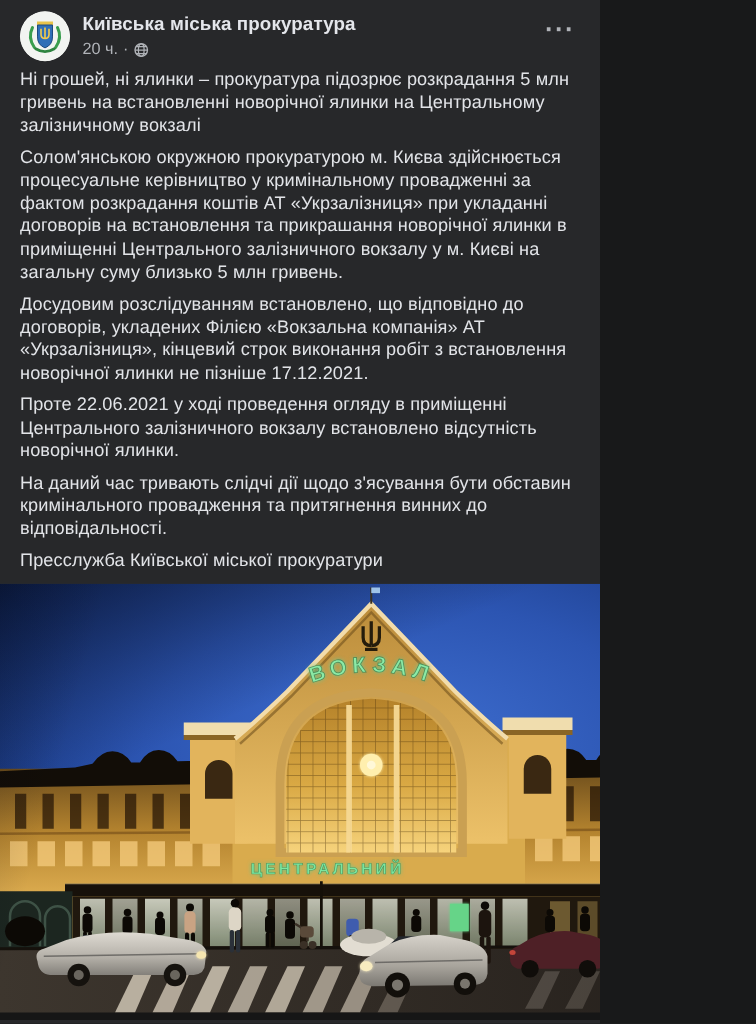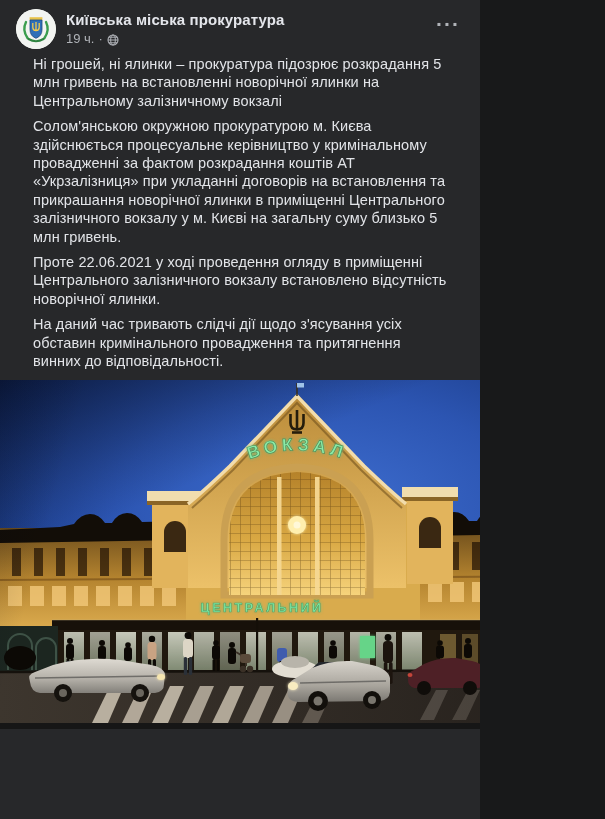--- a/index.html
+++ b/index.html
@@ -11,21 +11,21 @@
   .card{width:480px;height:819px;background:#27282a;display:flex;flex-direction:column;overflow:hidden;}
   .header{display:flex;align-items:flex-start;padding:9px 16px 3px;position:relative;}
   .avatar{width:40px;height:40px;border-radius:50%;overflow:hidden;flex:0 0 40px;cursor:pointer;background:#f2f4f1;}
   .hmeta{margin-left:10px;flex:1;min-width:0;padding-top:1px;}
   .page-name{color:#e4e6eb;font-size:15px;font-weight:700;line-height:19px;letter-spacing:.1px;cursor:pointer;}
   .sub{display:flex;align-items:center;gap:4px;color:#b0b3b8;font-size:13px;line-height:16px;margin-top:2px;}
   .sub .ts{cursor:pointer;}
   .globe{display:inline-flex;align-items:center;margin-top:1px;}
   .more-btn{position:absolute;right:12px;top:10px;color:#b0b3b8;font-size:21px;font-weight:700;letter-spacing:1px;
     line-height:18px;cursor:pointer;padding:5px 8px;border-radius:18px;user-select:none;}
-  .body-text{padding:3px 33px 0;}
+  .body-text{padding:3px 16px 0;}
   .body-text p{color:#e2e4e8;font-size:14.5px;line-height:18.4px;letter-spacing:.1px;margin:0 0 7px;}
   figure.photo{margin:2px 0 0;padding:0;line-height:0;cursor:pointer;}
   figure.photo svg{display:block;}
 </style>
 </head>
 <body>
 
 <article class="card">
 
   <header class="header">
@@ -36,41 +36,43 @@
         <path d="M30,13 Q34,21 28.5,29" fill="none" stroke="#3a9e4e" stroke-width="2.4" stroke-linecap="round"></path>
         <path d="M12.5,30 Q20,34.5 27.5,30" fill="none" stroke="#2e8440" stroke-width="2.2" stroke-linecap="round"></path>
         <rect x="13.6" y="8.2" width="12.8" height="3" fill="#e8c34a"></rect>
         <path d="M14,11 h12 v9.5 q0,6.5 -6,8.8 q-6,-2.3 -6,-8.8 z" fill="#2f6fb7" stroke="#1d4a80" stroke-width="0.8"></path>
         <path d="M20,13 v9 M16.8,14 v4.5 q0,3 3.2,3.2 M23.2,14 v4.5 q0,3 -3.2,3.2" fill="none" stroke="#f2c94c" stroke-width="1.3"></path>
       </svg>
     </div>
     <div class="hmeta">
       <div class="page-name">Київська міська прокуратура</div>
       <div class="sub">
-        <span class="ts">19 ч.</span>
+        <span class="ts">20 ч.</span>
         <span>·</span>
         <span class="globe">
           <svg width="12" height="12" viewBox="0 0 12 12">
             <circle cx="6" cy="6" r="5" fill="none" stroke="#b0b3b8" stroke-width="1.1"></circle>
             <ellipse cx="6" cy="6" rx="2.3" ry="5" fill="none" stroke="#b0b3b8" stroke-width="1"></ellipse>
             <path d="M1,6 H11 M1.8,3.2 H10.2 M1.8,8.8 H10.2" stroke="#b0b3b8" stroke-width="1" fill="none"></path>
           </svg>
         </span>
       </div>
     </div>
     <div class="more-btn">
       <span>···</span>
     </div>
   </header>
 
   <section class="body-text">
     <p>Ні грошей, ні ялинки – прокуратура підозрює розкрадання 5 млн гривень на встановленні новорічної ялинки на Центральному залізничному вокзалі</p>
     <p>Солом'янською окружною прокуратурою м. Києва здійснюється процесуальне керівництво у кримінальному провадженні за фактом розкрадання коштів АТ «Укрзалізниця» при укладанні договорів на встановлення та прикрашання новорічної ялинки в приміщенні Центрального залізничного вокзалу у м. Києві на загальну суму близько 5 млн гривень.</p>
+    <p>Досудовим розслідуванням встановлено, що відповідно до договорів, укладених Філією «Вокзальна компанія» АТ «Укрзалізниця», кінцевий строк виконання робіт з встановлення новорічної ялинки не пізніше 17.12.2021.</p>
     <p>Проте 22.06.2021 у ході проведення огляду в приміщенні Центрального залізничного вокзалу встановлено відсутність новорічної ялинки.</p>
-    <p>На даний час тривають слідчі дії щодо з'ясування усіх обставин кримінального провадження та притягнення винних до відповідальності.</p>
+    <p>На даний час тривають слідчі дії щодо з'ясування бути обставин кримінального провадження та притягнення винних до відповідальності.</p>
+    <p>Пресслужба Київської міської прокуратури</p>
   </section>
 
   <figure class="photo">
     <svg width="605" height="349" viewBox="0 0 605 349">
       <defs>
         <radialGradient id="skyG" cx="53%" cy="38%" r="85%">
           <stop offset="0%" stop-color="#3f6fd1"></stop>
             <stop offset="40%" stop-color="#2c55b2"></stop>
           <stop offset="72%" stop-color="#1a3a85"></stop>
             <stop offset="100%" stop-color="#0b1a3f"></stop>

